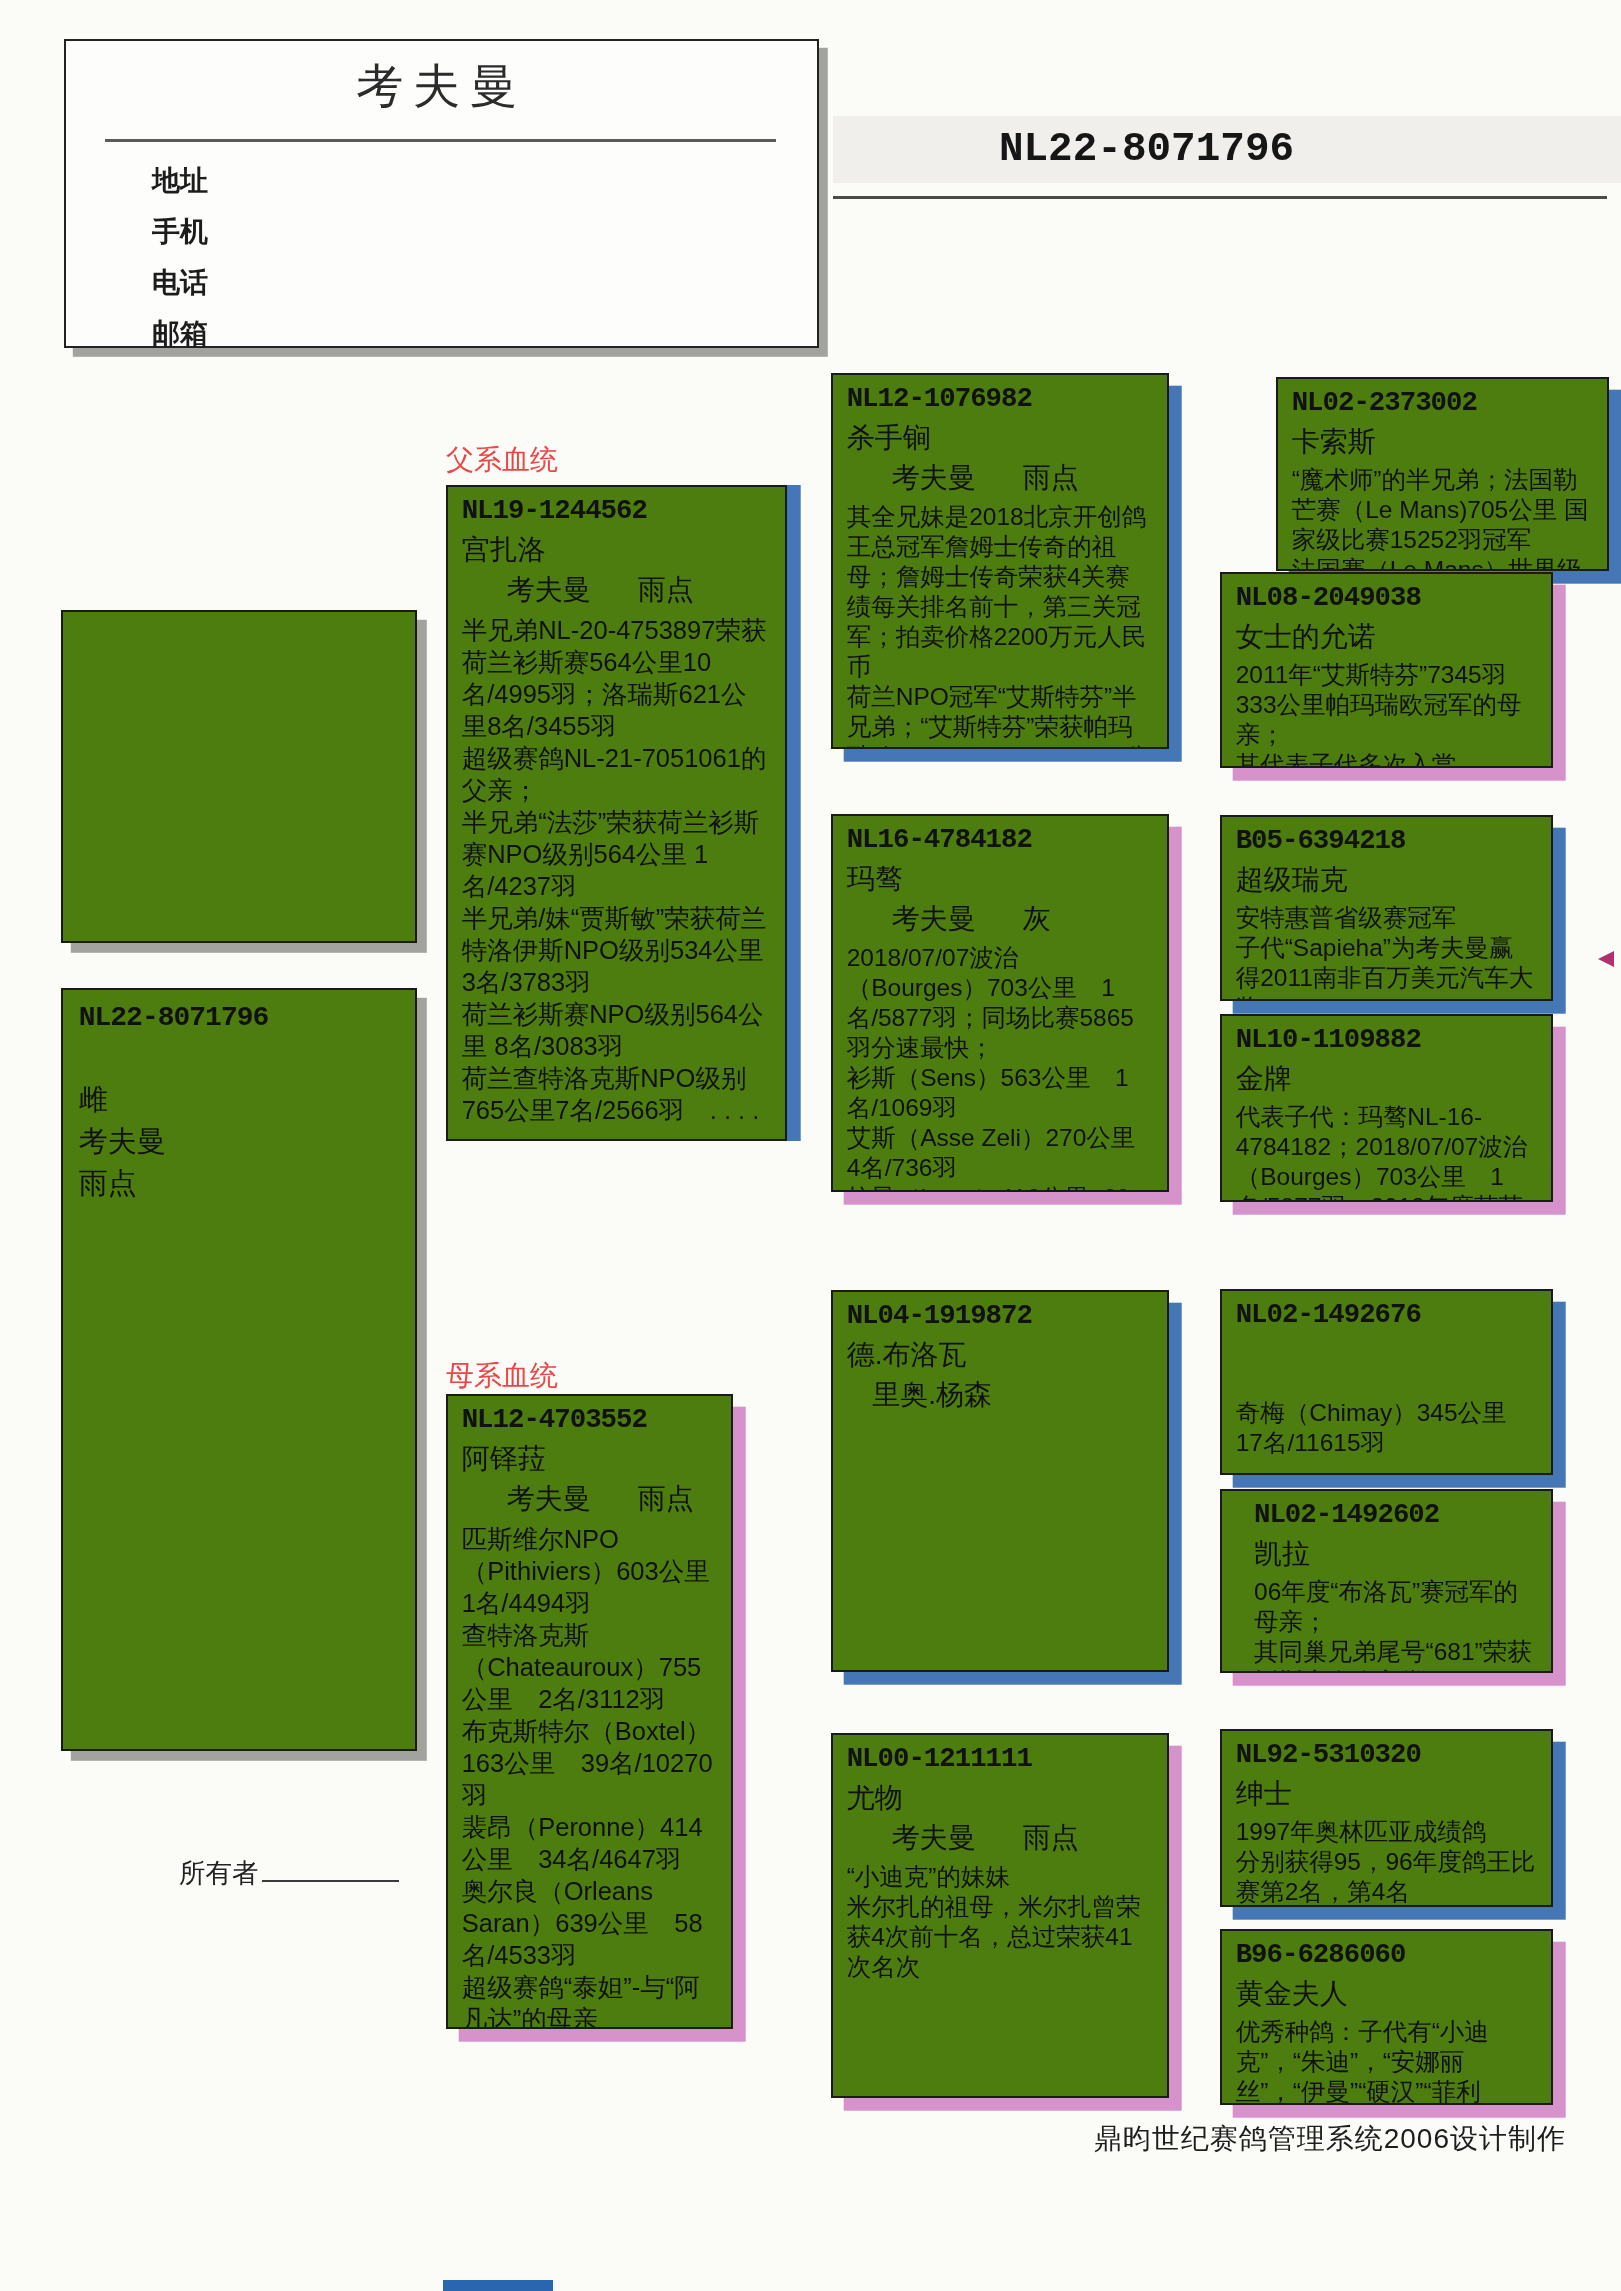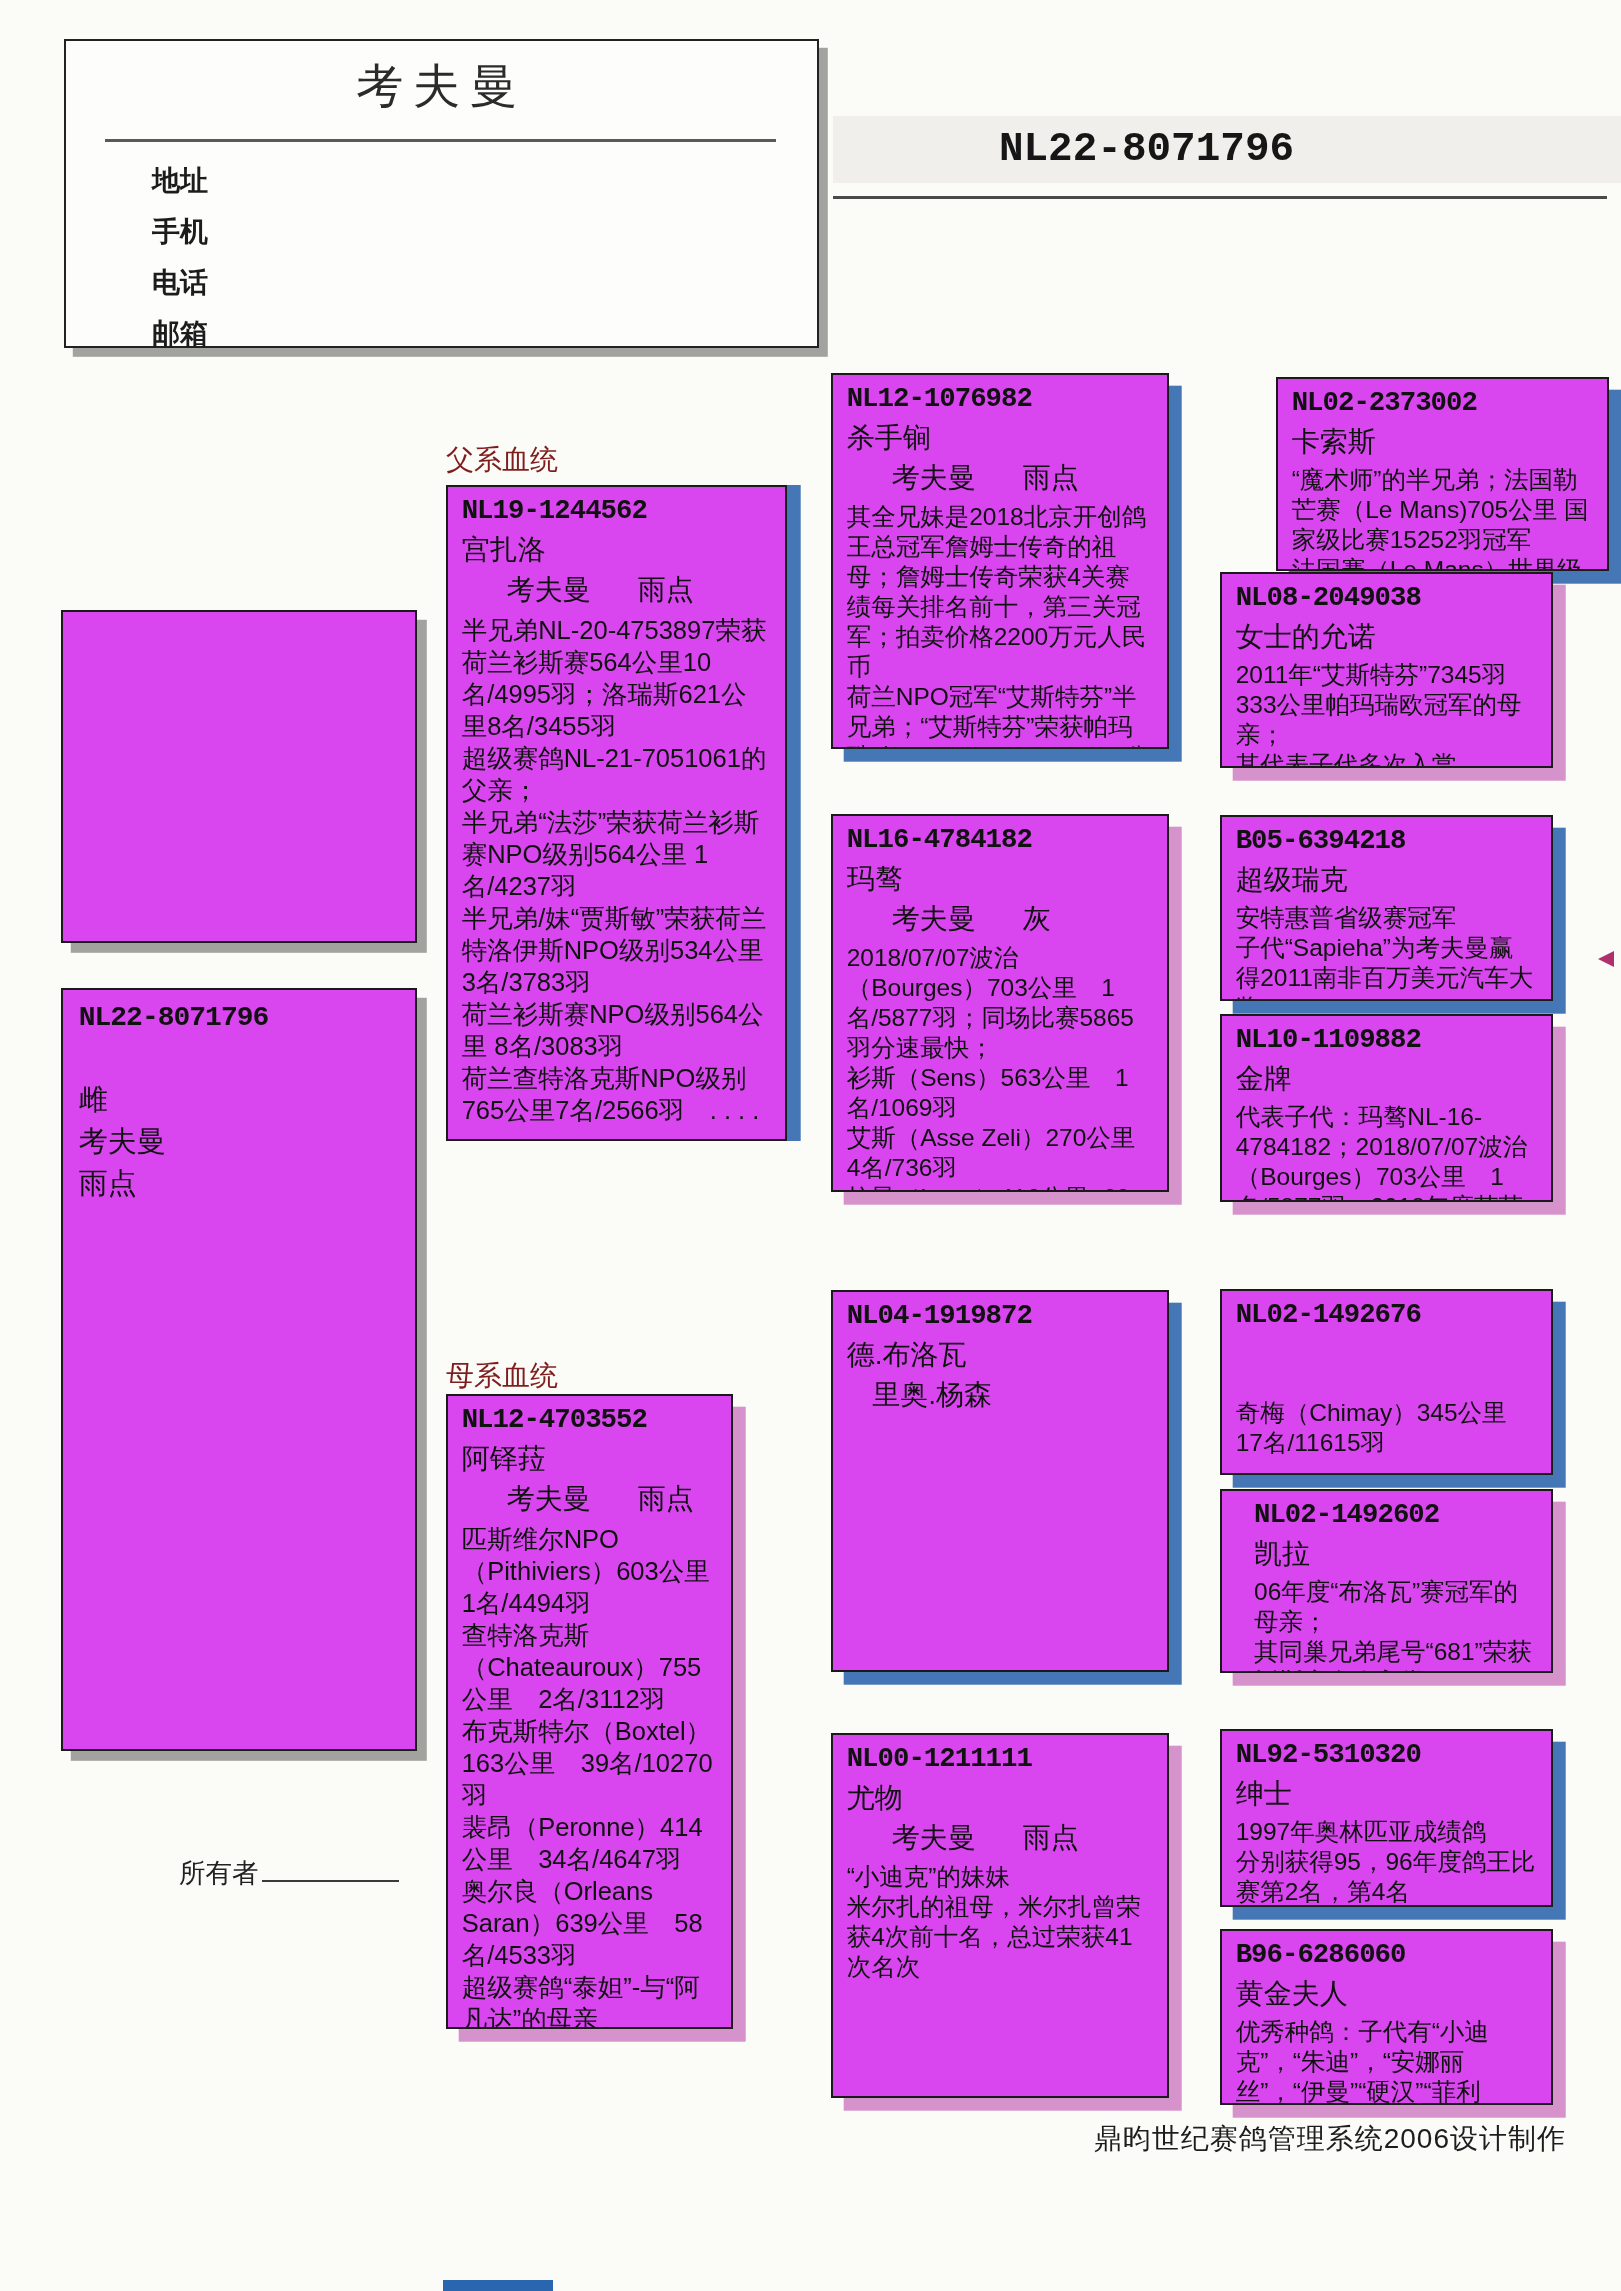--- a/index.html
+++ b/index.html
@@ -2,21 +2,21 @@
 <html><head>
 <meta charset="utf-8">
 <style>
   html,body{margin:0;padding:0;background:#e8e8e6;}
   #canvas{
     position:relative;width:1621px;height:2292px;background:#fbfbf8;
     font-family:"Liberation Sans","DejaVu Sans",sans-serif;color:#111;
     overflow:hidden;
   }
   
-  .box{position:absolute;background:#d946ef;border:2.9px solid #1a1a1a;overflow:hidden;padding:7.8px 13.7px;box-sizing:border-box;}
+  .box{position:absolute;background:#4d7c0f;border:2.9px solid #1a1a1a;overflow:hidden;padding:7.8px 13.7px;box-sizing:border-box;}
   .sh-blue{box-shadow:12.7px 12.7px 0 0 #4577b6;}
   .sh-blue-r{box-shadow:13.7px 0 0 0 #4577b6;}
   .sh-pink{box-shadow:12.7px 12.7px 0 0 #d592cb;}
   .sh-gray{box-shadow:9.8px 9.8px 0 0 #a2a29e;}
   .ring{font-family:"Liberation Mono","DejaVu Sans Mono",monospace;font-weight:bold;font-size:27.4px;line-height:31px;letter-spacing:-1px;}
   .name{font-size:28px;line-height:31px;margin-top:7.8px;min-height:31px;}
   .sline{font-size:28px;line-height:31px;margin-top:9.8px;padding-left:45px;}
   .sline .col{margin-left:47px;}
   .sline.noindent{padding-left:25.5px;}
   .details{font-size:24.5px;line-height:30px;margin-top:8.8px;white-space:pre-wrap;}
@@ -24,21 +24,21 @@
   .mt28{margin-top:29px;}
   
   #breeder{position:absolute;left:64px;top:39px;width:755px;height:309px;background:#fdfdfc;border:2.9px solid #222;box-shadow:8.8px 8.8px 0 0 #a2a29e;box-sizing:border-box;}
   #breeder .title{margin-top:13.7px;text-align:center;font-size:47px;letter-spacing:9.8px;color:#2b2b2b;}
   #breeder .divider{position:absolute;left:39px;top:98px;width:671px;height:2.9px;background:#5a5a58;}
   #breeder .fields{position:absolute;left:86px;top:114px;font-size:28px;font-weight:bold;line-height:51px;color:#1c1c1c;}
   
   #headerband{position:absolute;left:833px;top:116px;width:788px;height:67px;background:#f0efeb;}
   #headerband .hring{font-family:"Liberation Mono","DejaVu Sans Mono",monospace;font-weight:bold;font-size:41px;line-height:67px;text-align:center;padding-right:161px;color:#161616;}
   #headerline{position:absolute;left:833px;top:196px;width:774px;height:2.9px;background:#4a4a48;}
-  .lineage-label{position:absolute;font-size:28px;color:#7f1d1d;}
+  .lineage-label{position:absolute;font-size:28px;color:#ef4444;}
   
   #birdbox .stack{margin-top:45px;font-size:29px;line-height:42px;}
   #birdbox .ring{font-size:28px;}
   
   #owner{position:absolute;left:179px;top:1855px;font-size:26.5px;color:#222;}
   #owner .oline{display:inline-block;width:137px;border-bottom:2px solid #3a3a3a;height:19.6px;margin-left:3.9px;}
   
   #footer{position:absolute;right:55px;top:2120px;font-size:28px;letter-spacing:1px;color:#1d1d1d;}
   
   #arrow-artifact{position:absolute;left:1598px;top:951px;width:0;height:0;border-top:8.8px solid transparent;border-bottom:8.8px solid transparent;border-right:16.7px solid #b0306d;}

